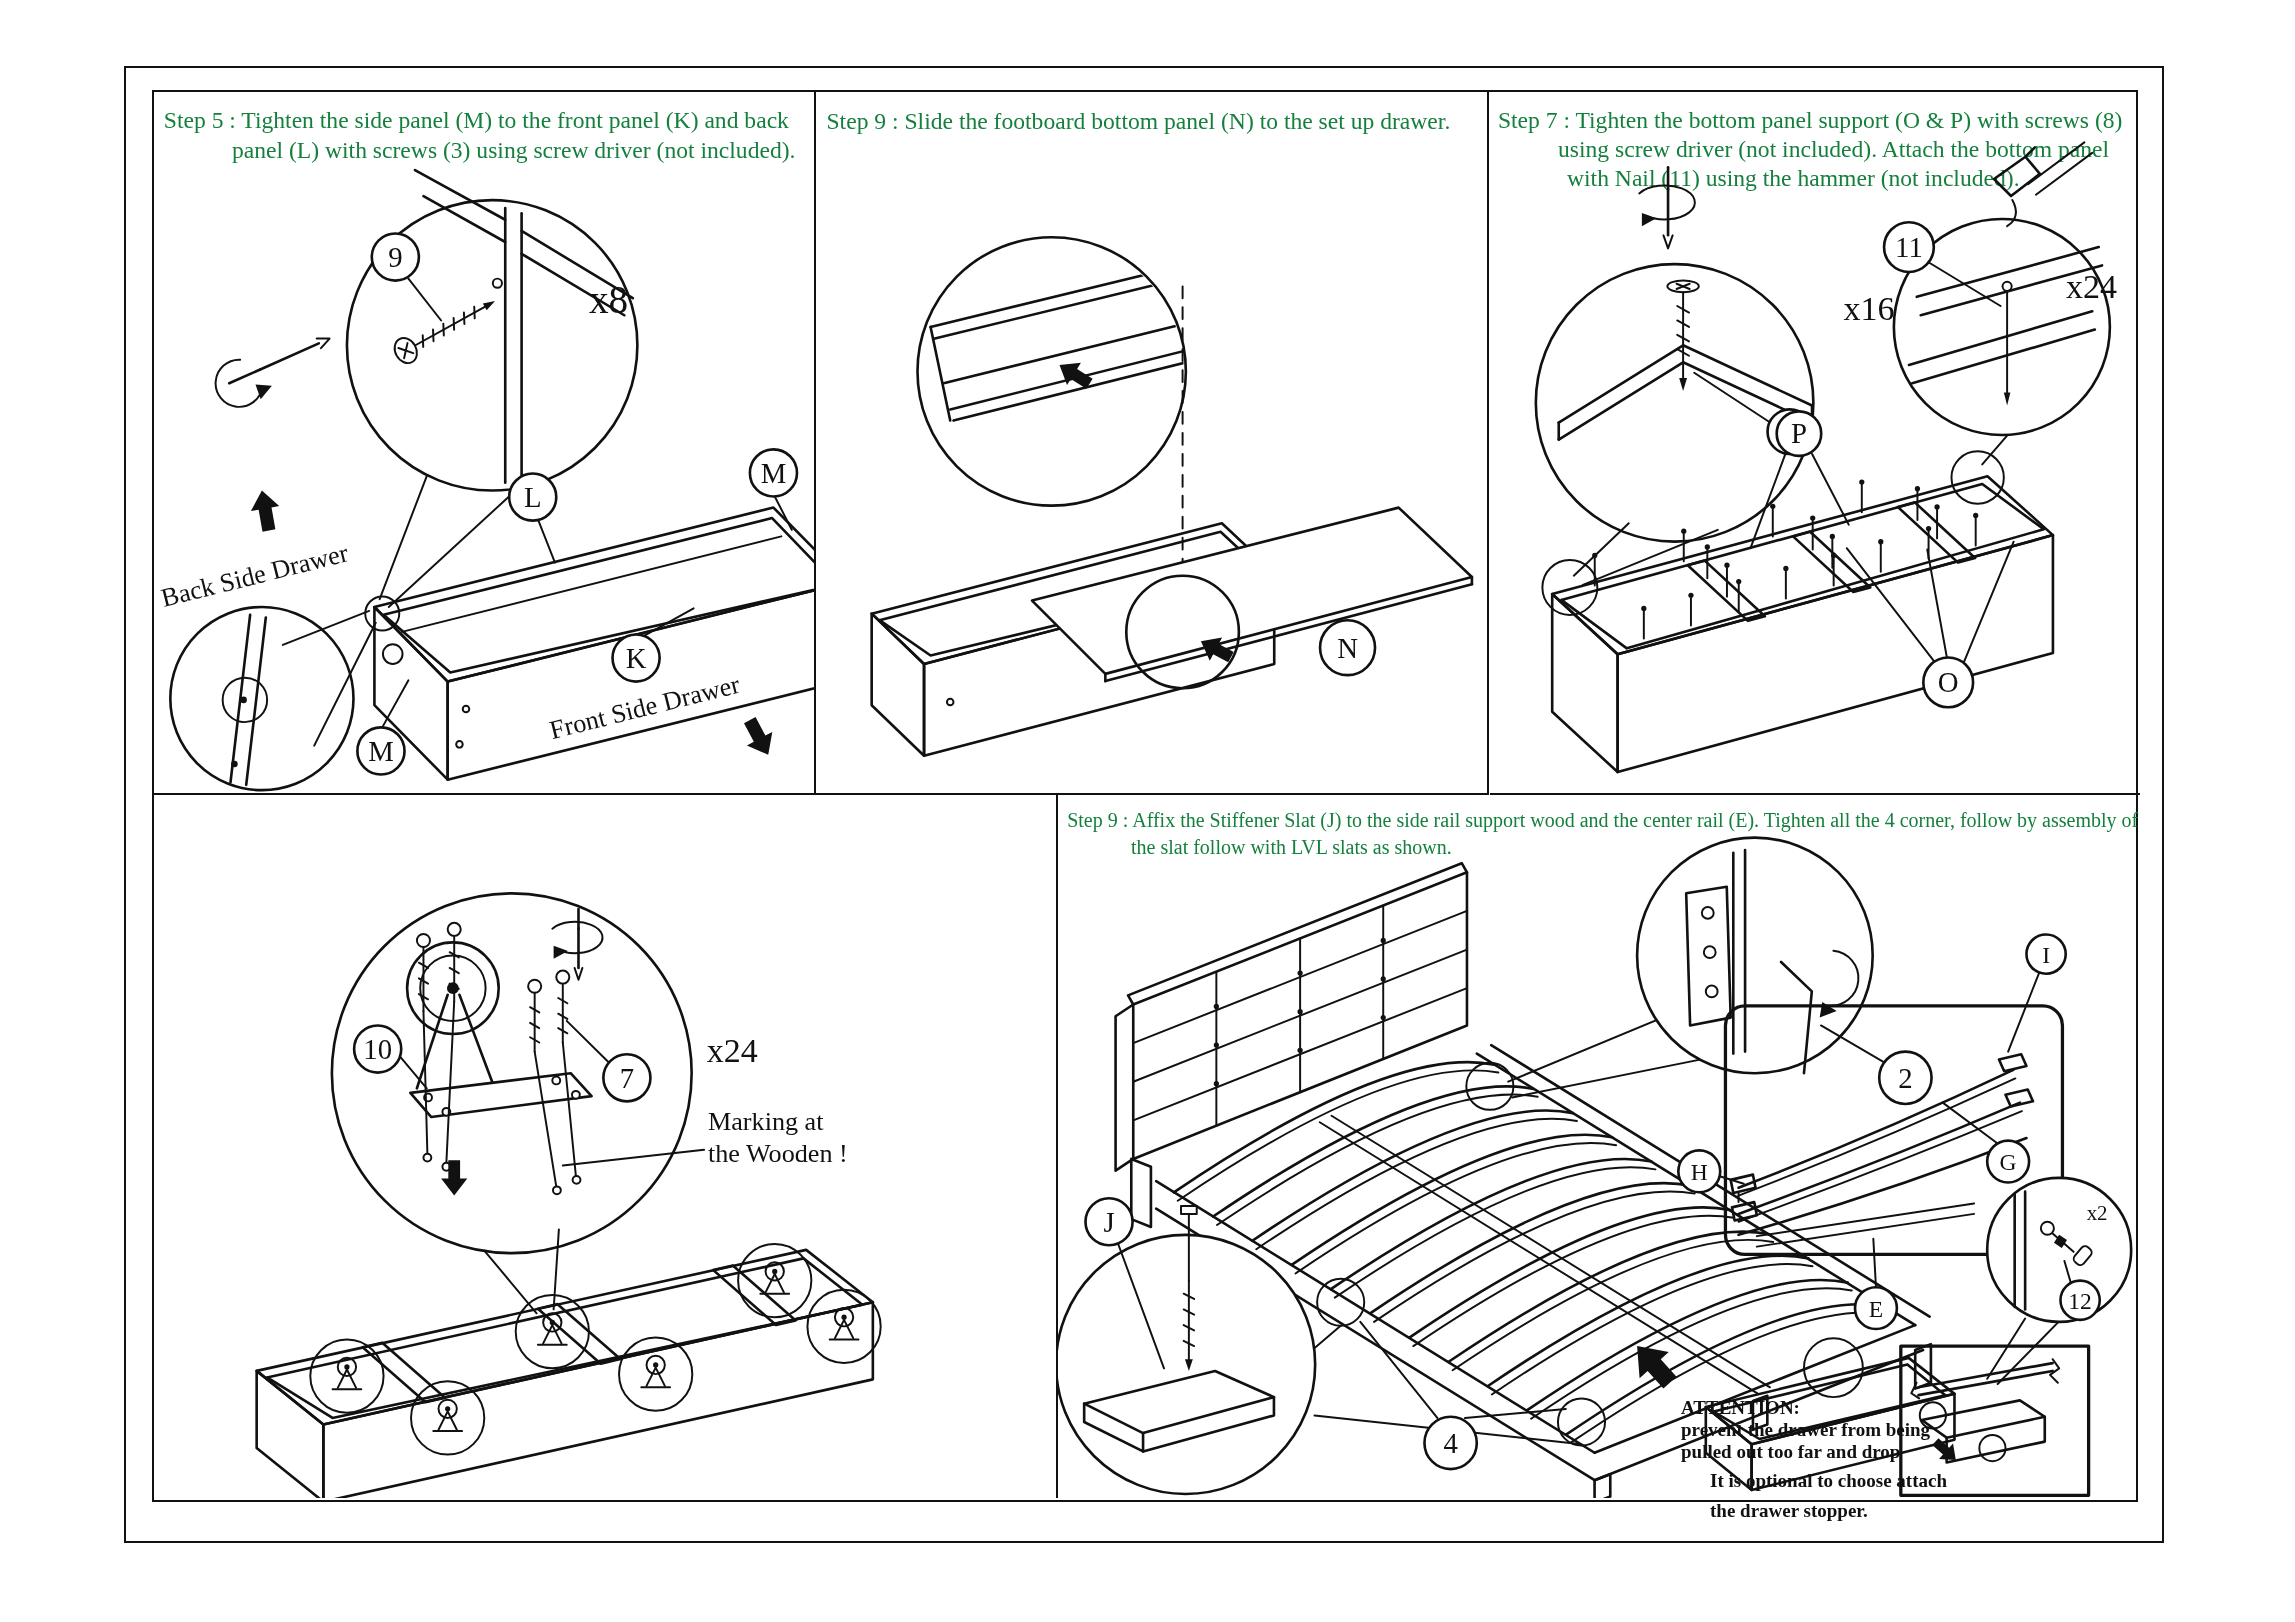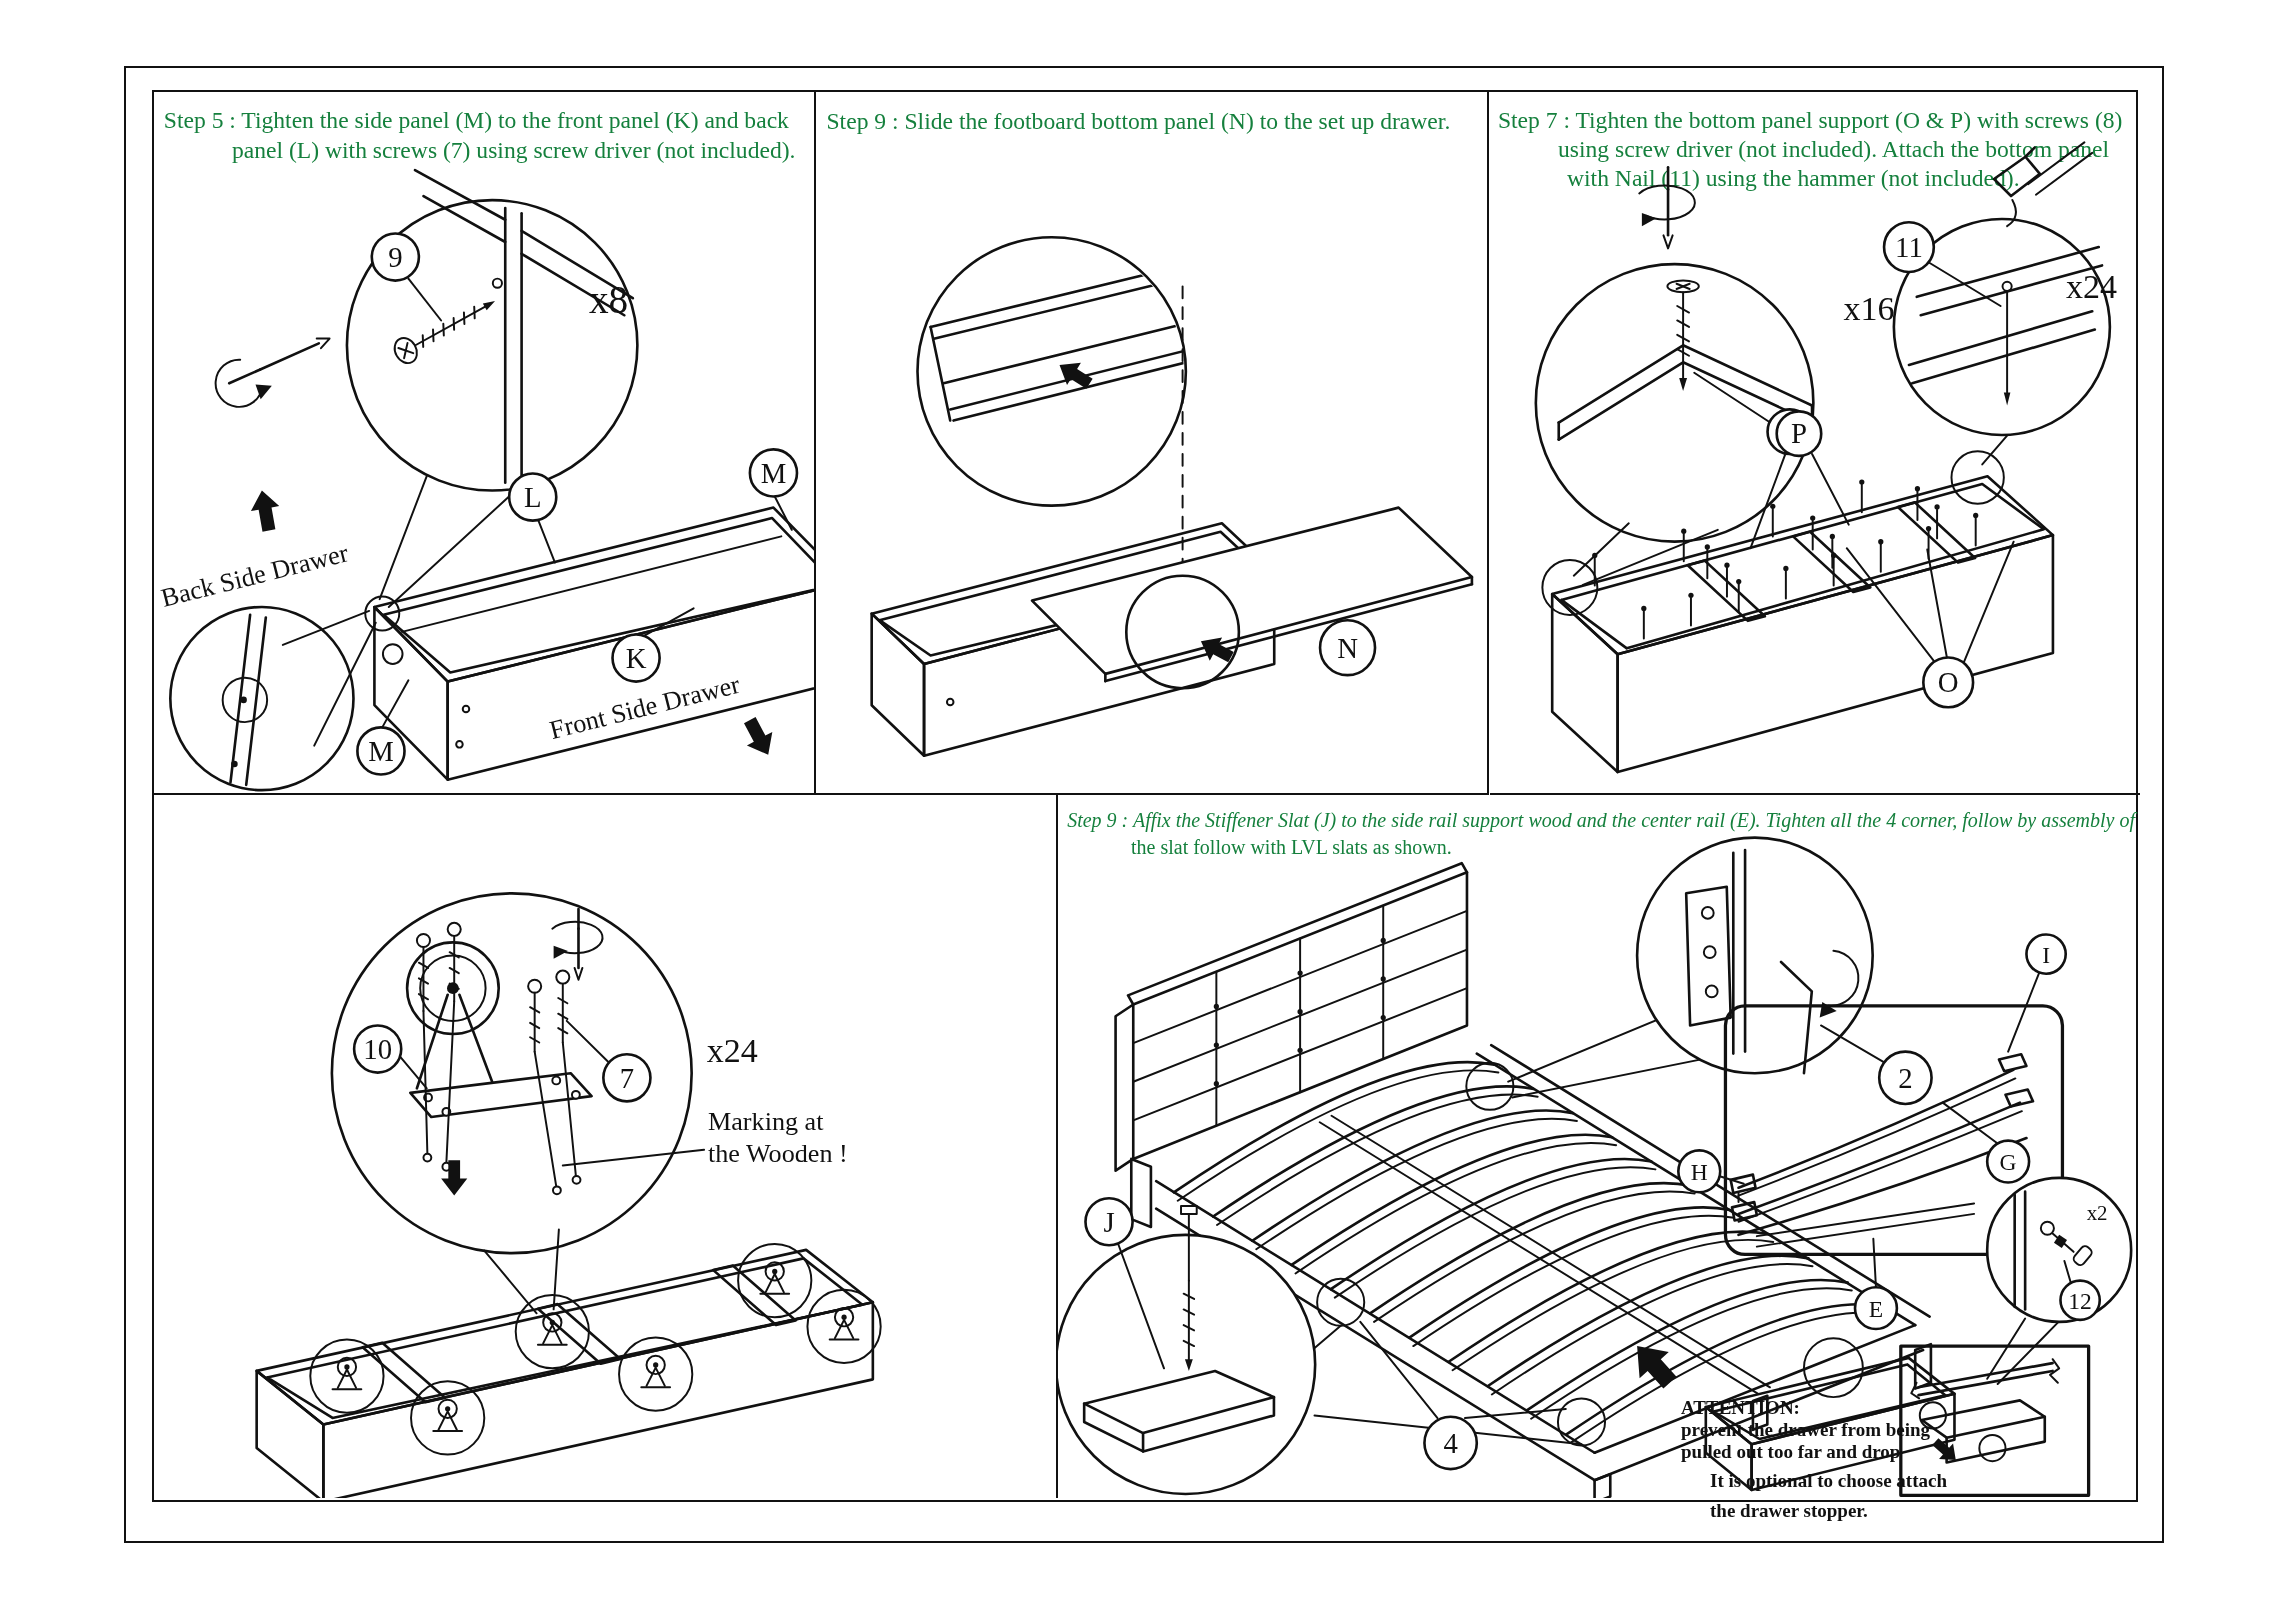--- a/index.html
+++ b/index.html
@@ -33,21 +33,21 @@
 </head>
 <body>
 
 <div class="sheet">
 
   <div class="frame" style="left:124px;top:66px;width:2036px;height:1473px;"></div>
   <div class="frame" style="left:152px;top:90px;width:1982px;height:1408px;"></div>
 
   <div class="panel" style="left:152px;top:90px;width:662px;height:703px;border-right:2.6px solid #111;border-bottom:2.6px solid #111;">
     <div class="title" style="left:11.8px;top:17px;">Step 5 : Tighten the side panel (M) to the front panel (K) and back</div>
-    <div class="title" style="left:80px;top:47px;">panel (L) with screws (7) using  screw driver (not included).</div>
+    <div class="title" style="left:80px;top:47px;">panel (L) with screws (3) using  screw driver (not included).</div>
     <svg width="662" height="703" viewBox="0 0 1012 1074">
 
       <g>
         <circle class="ln" cx="520" cy="390" r="222"></circle>
 
         <line class="ln" x1="540" y1="180" x2="540" y2="600"></line>
         <line class="ln" x1="565" y1="188" x2="565" y2="592"></line>
         <line class="ln" x1="565" y1="215" x2="735" y2="318"></line>
         <line class="ln" x1="565" y1="250" x2="722" y2="344"></line>
         <line class="ln" x1="540" y1="198" x2="402" y2="122"></line>
@@ -465,21 +465,21 @@
           <circle class="ln3" cx="1058" cy="798" r="14" fill="none"></circle>
             <circle class="dot" cx="1058" cy="798" r="4"></circle>
           <polyline class="ln3" points="1044,830 1058,802 1072,830"></polyline>
             <line class="ln3" x1="1036" y1="832" x2="1080" y2="832"></line>
         </g>
       </g>
     </svg>
   </div>
 
   <div class="panel" style="left:1058px;top:795px;width:1081px;height:703px;">
-    <div class="title small" style="left:9.2px;top:14.4px;font-style:italic;">Step 9 : Affix the Stiffener Slat (J) to the side rail support wood and the center rail (E). Tighten all the 4 corner, follow by assembly of</div>
+    <div class="title small" style="left:9.2px;top:14.4px;">Step 9 : Affix the Stiffener Slat (J) to the side rail support wood and the center rail (E). Tighten all the 4 corner, follow by assembly of</div>
     <div class="title small" style="left:73px;top:41px;">the slat follow with LVL slats as shown.</div>
     <div class="att" style="left:623px;top:602px;">
       <div>ATTENTION:</div>
       <div>prevent the drawer from being</div>
       <div>pulled out too far and drop</div>
       <div class="indent">It is optional to choose attach</div>
       <div class="indent" style="margin-top:8px;">the drawer stopper.</div>
     </div>
     <svg width="1081" height="703" viewBox="0 0 1652 1074">
 

